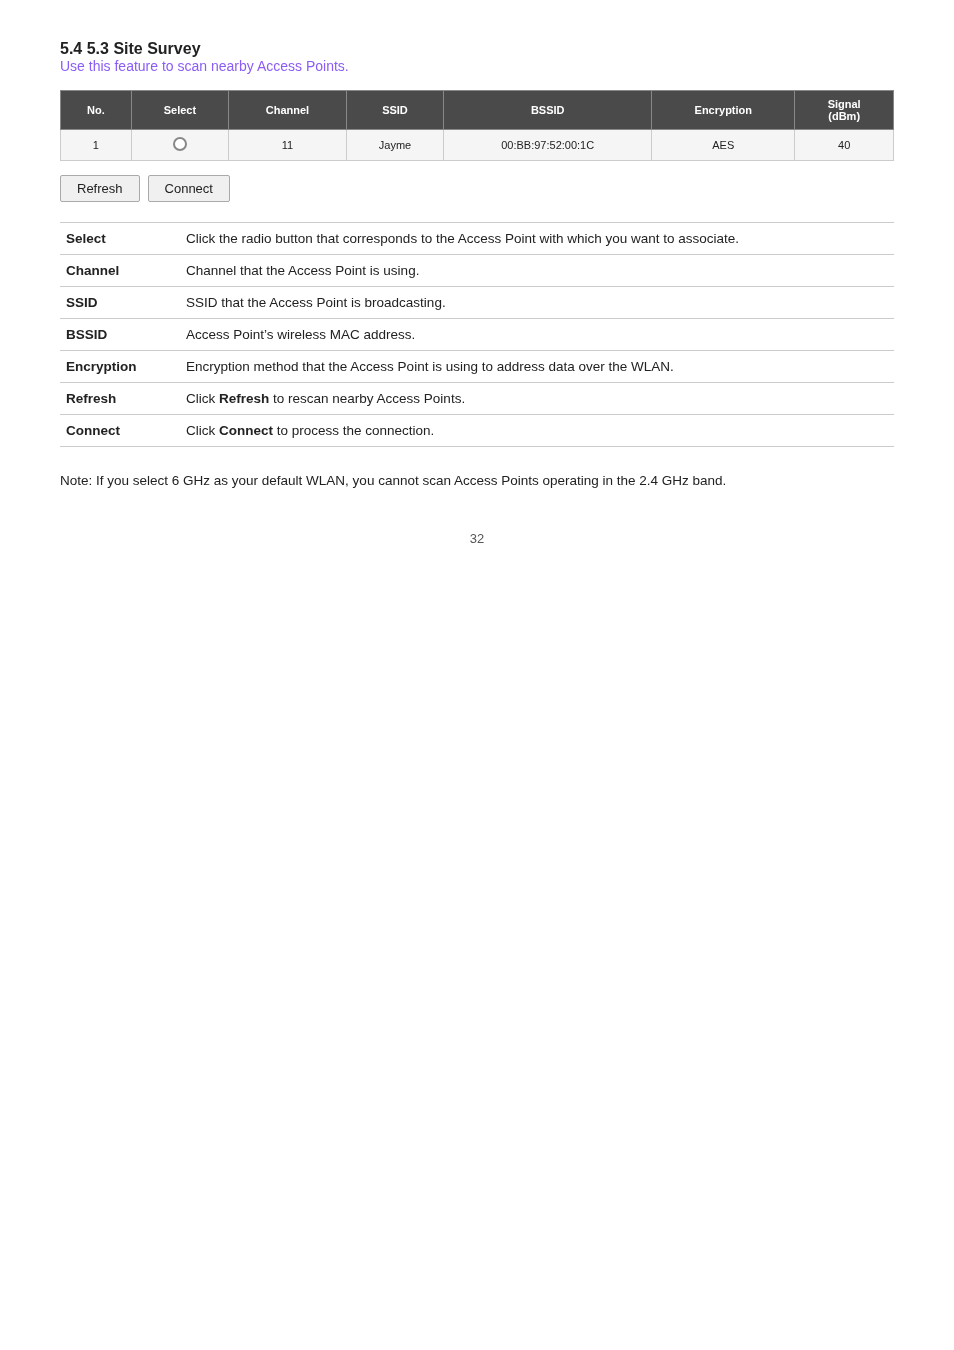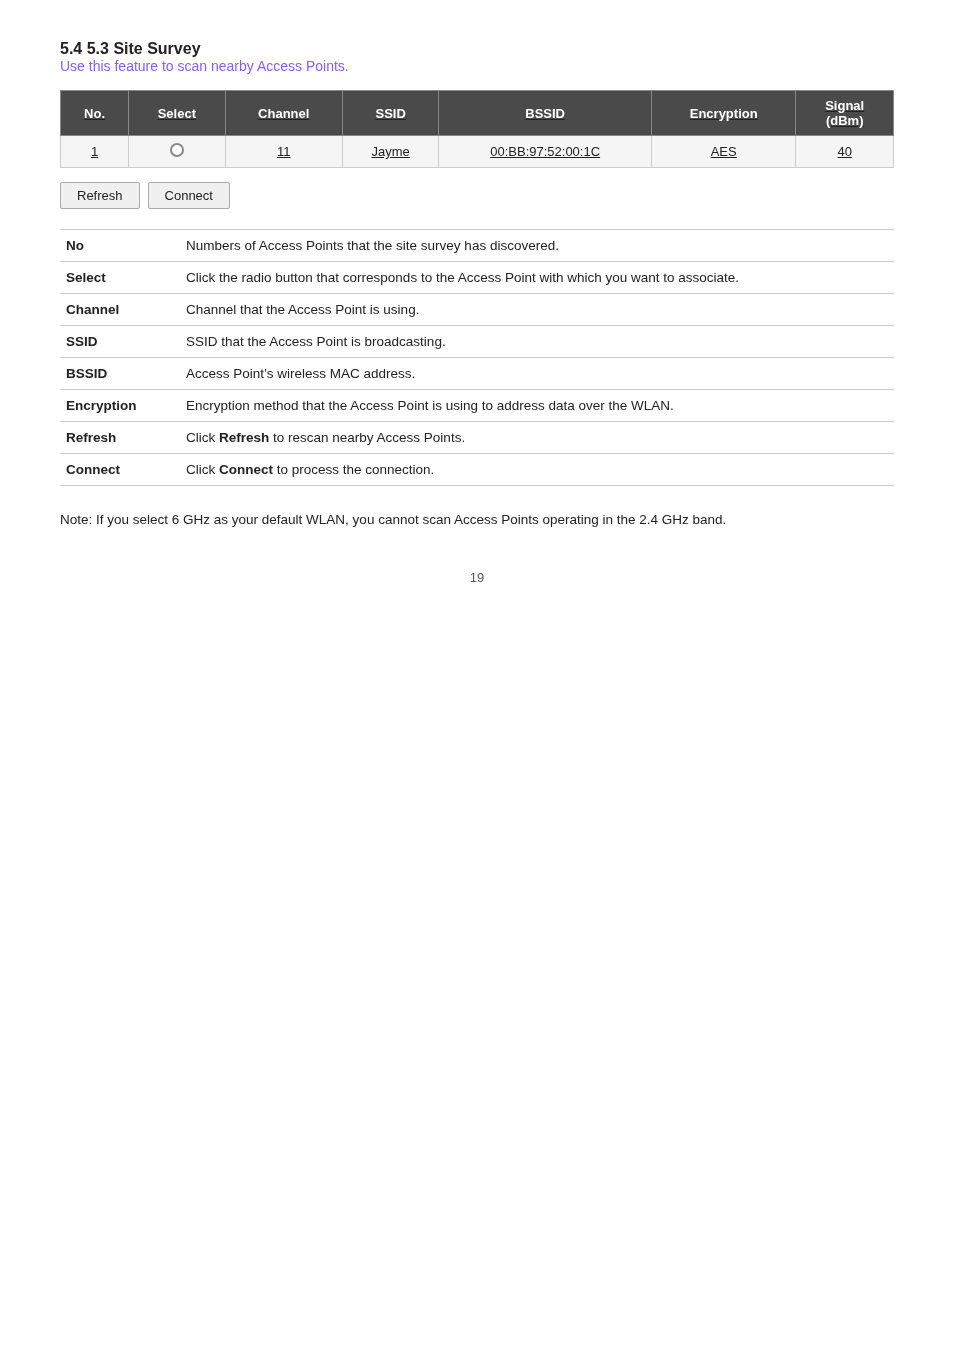--- a/index.html
+++ b/index.html
@@ -18,22 +18,21 @@
     .intro-text {
       font-size: 14px;
       margin-bottom: 16px;
       color: #8b5cf6;
     }
     
     .survey-table {
       width: 100%;
       border-collapse: collapse;
       margin-bottom: 14px;
-      font-size: 13px;
-      text-decoration: underline;
+      font-size: 11px;
     }
     .survey-table thead tr {
       background-color: #4a4a4a;
       color: #fff;
     }
     .survey-table thead th {
       padding: 7px 10px;
       text-align: center;
       font-weight: bold;
       border: 1px solid #888;
@@ -139,24 +138,20 @@
 </table>
 
 <div class="button-row">
   <button class="btn">Refresh</button>
   <button class="btn">Connect</button>
 </div>
 
 <table class="desc-table">
   <tbody id="desc-tbody">
       <tr>
-        <td>No</td>
-        <td>Numbers of Access Points that the site survey has discovered.</td>
-      </tr>
-      <tr>
         <td>Select</td>
         <td>Click the radio button that corresponds to the Access Point with which you want to associate.</td>
       </tr>
       <tr>
         <td>Channel</td>
         <td>Channel that the Access Point is using.</td>
       </tr>
       <tr>
         <td>SSID</td>
         <td>SSID that the Access Point is broadcasting.</td>
@@ -175,13 +170,13 @@
       </tr>
       <tr>
         <td>Connect</td>
         <td>Click <b>Connect</b> to process the connection.</td>
       </tr>
     </tbody>
 </table>
 
 <div class="note-text">Note: If you select 6 GHz as your default WLAN, you cannot scan Access Points operating in the 2.4 GHz band.</div>
 
-<div class="page-number">19</div>
+<div class="page-number">32</div>
 
 </body></html>

